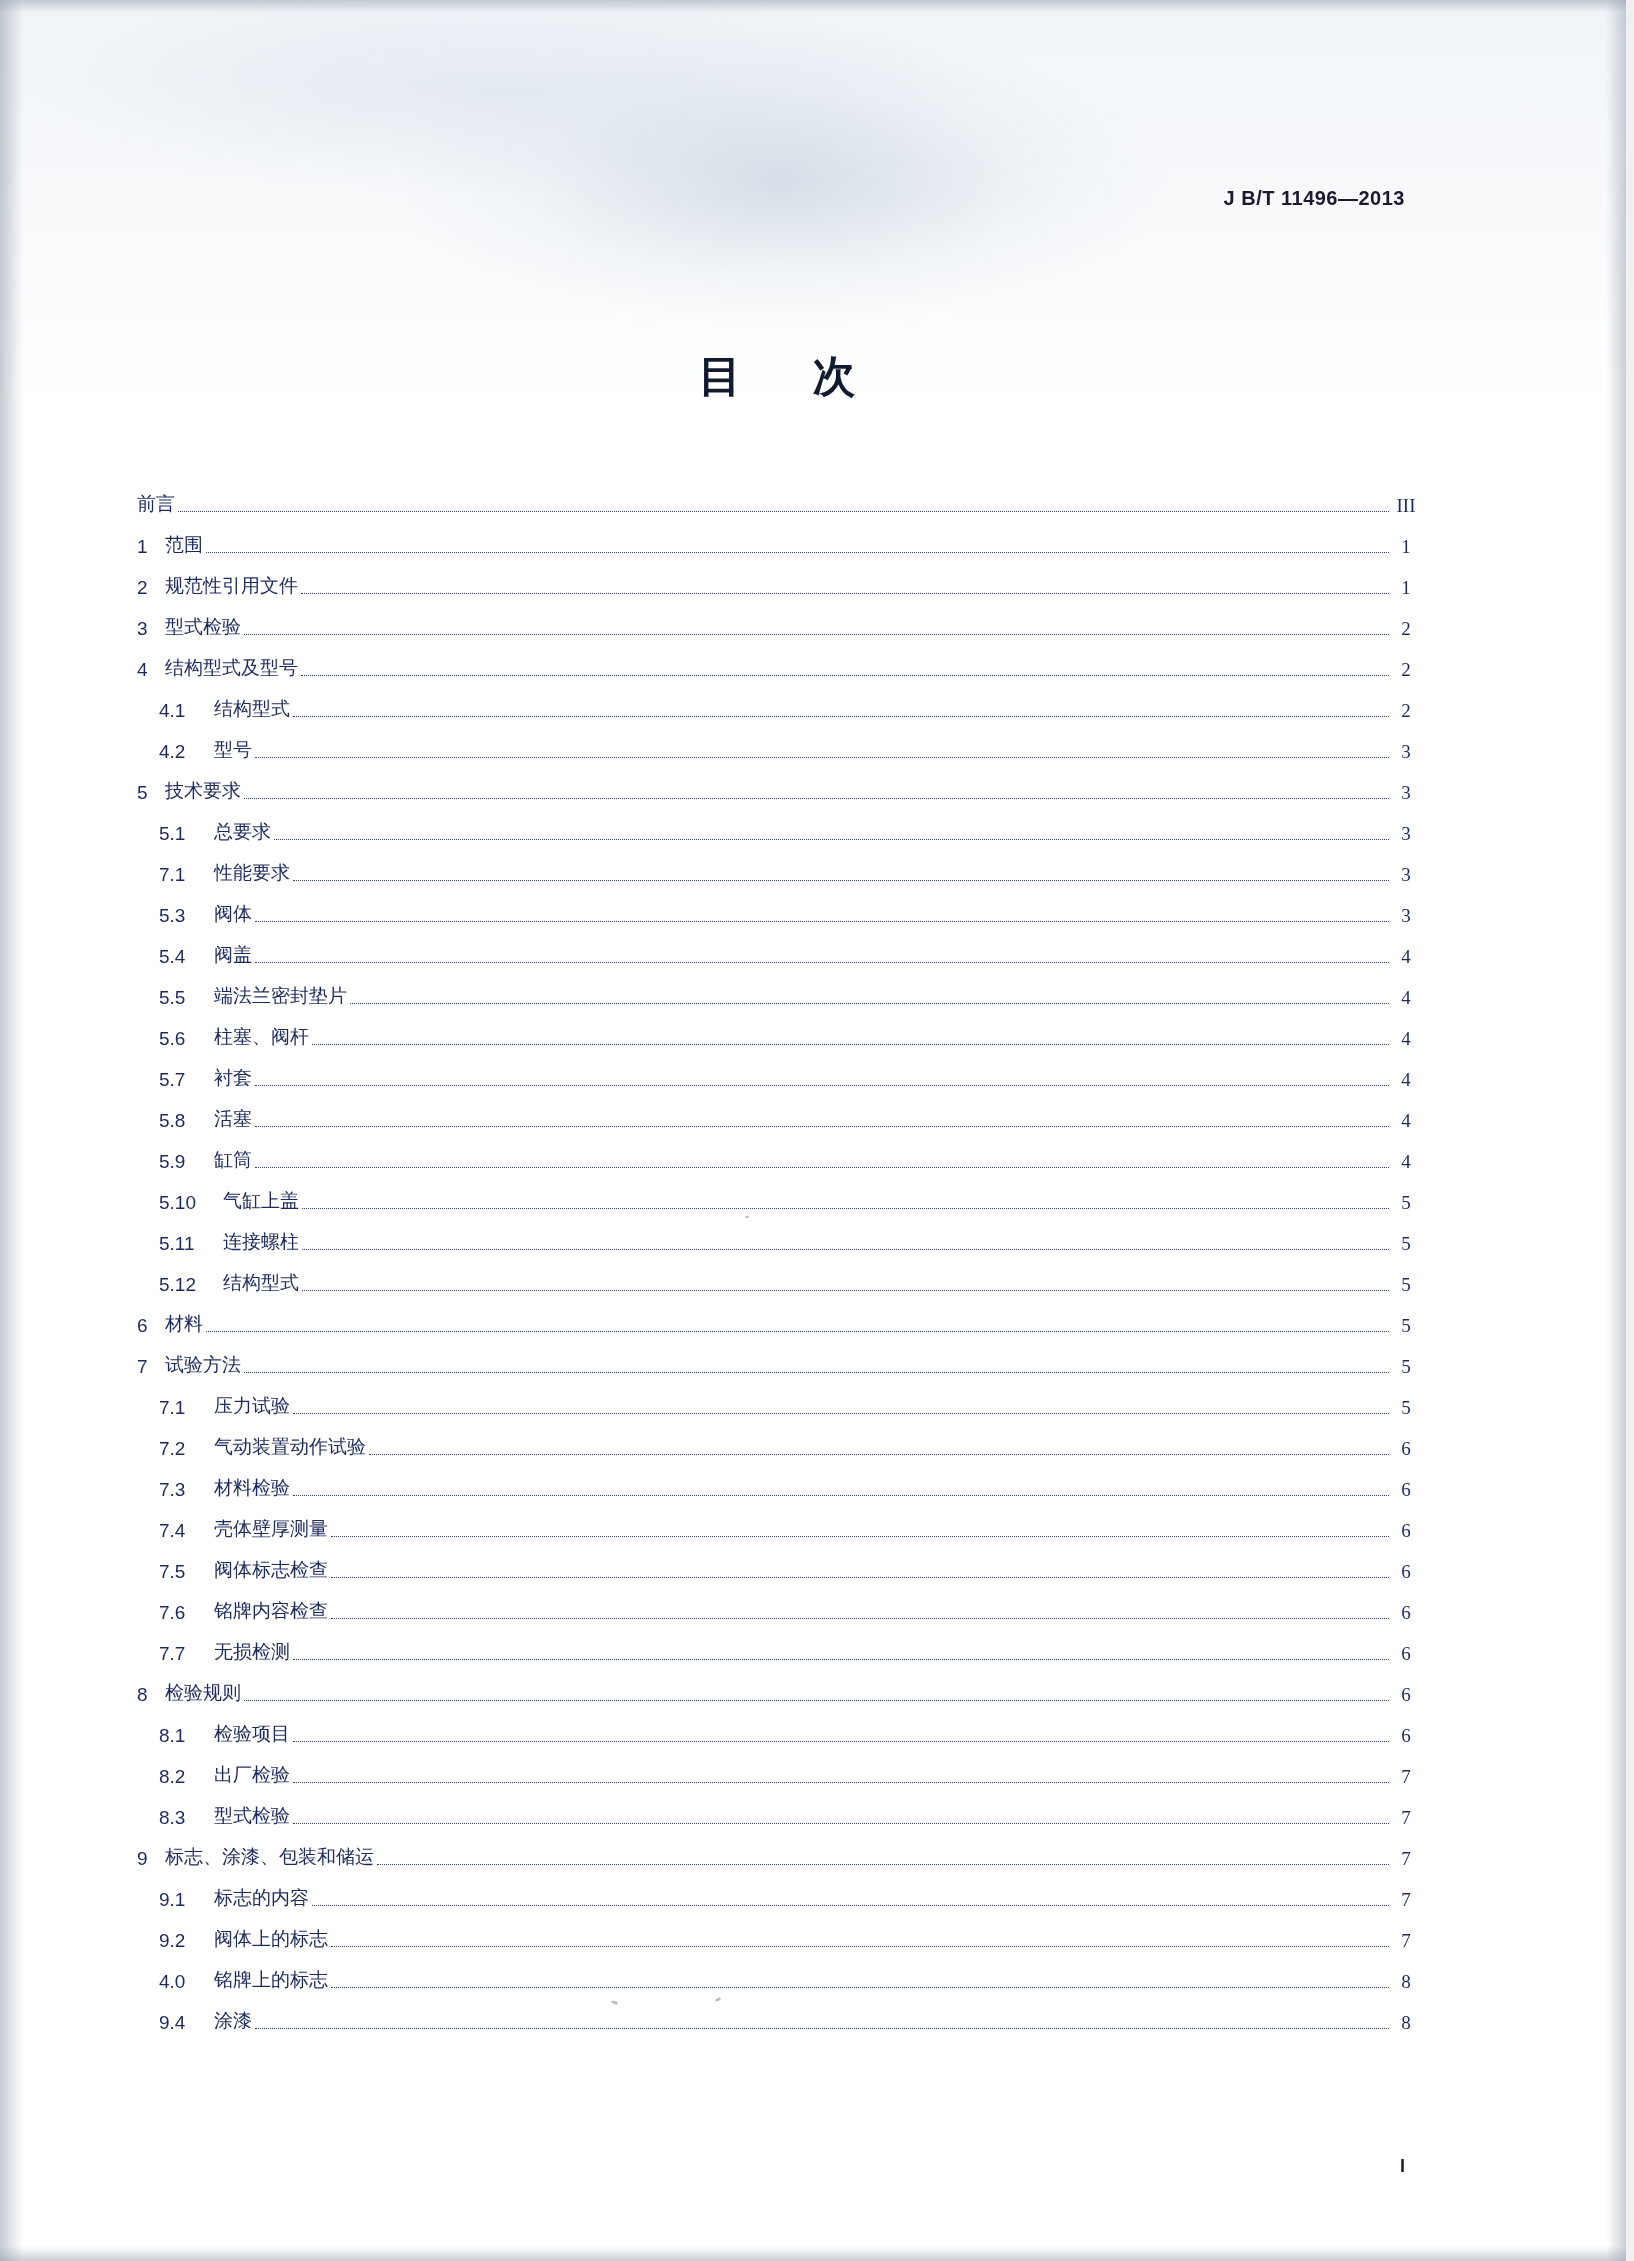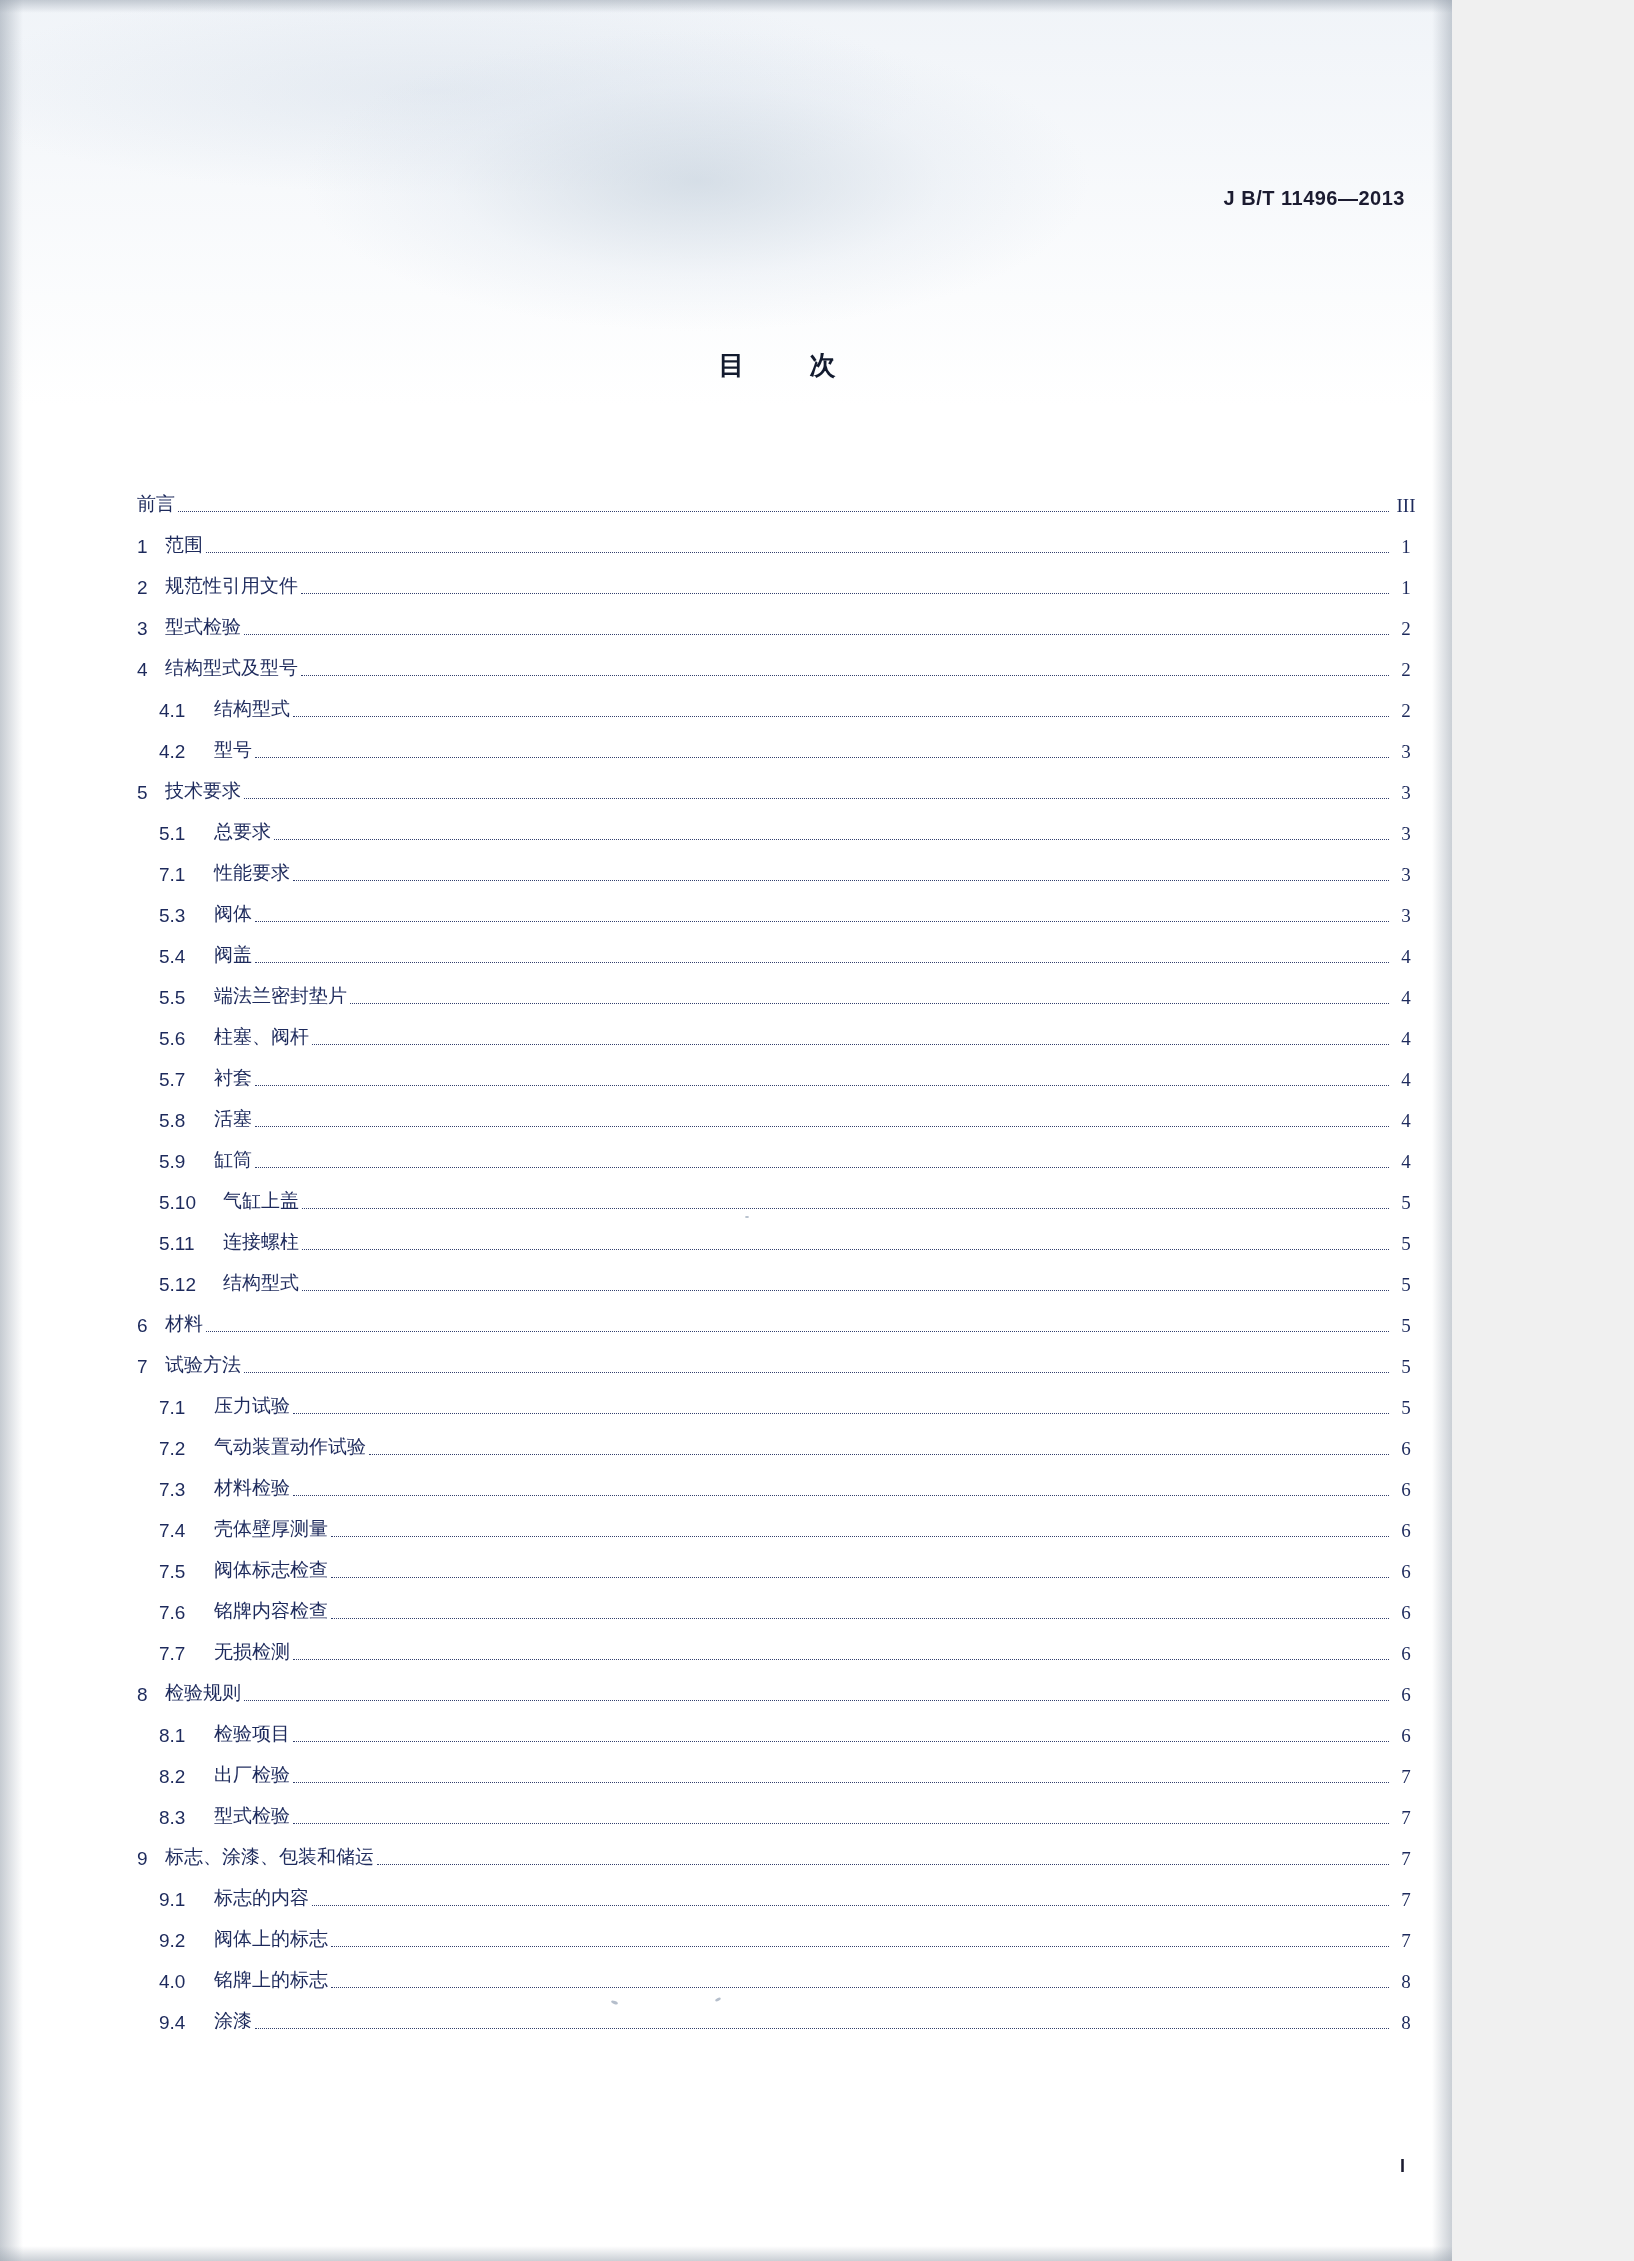--- a/index.html
+++ b/index.html
@@ -2,21 +2,21 @@
 <html style="font-size:8px"><head>
 <meta charset="utf-8">
 <style>
   html, body {
     margin: 0;
     padding: 0;
     background: #f0f0f0;
   }
   .page {
     position: relative;
-    width: 1452px;
+    width: 1626px;
     height: 2261px;
     background: #ffffff;
     overflow: hidden;
     font-family: "DejaVu Sans", "Liberation Sans", sans-serif;
   }
   
   .scan-haze {
     position: absolute;
     left: 0; top: 0; right: 0; bottom: 0;
     background:
@@ -69,21 +69,21 @@
     color: #1b1b30;
     white-space: nowrap;
   }
 
   .doc-title {
     position: absolute;
     top: 348px;
     left: 0;
     width: 1296px;
     text-align: center;
-    font-size: 26px;
+    font-size: 43px;
     font-weight: bold;
     color: #121a2e;
     letter-spacing: 28px;
     text-indent: 28px;
   }
 
   .toc {
     position: absolute;
     top: 476px;
     left: 0;

